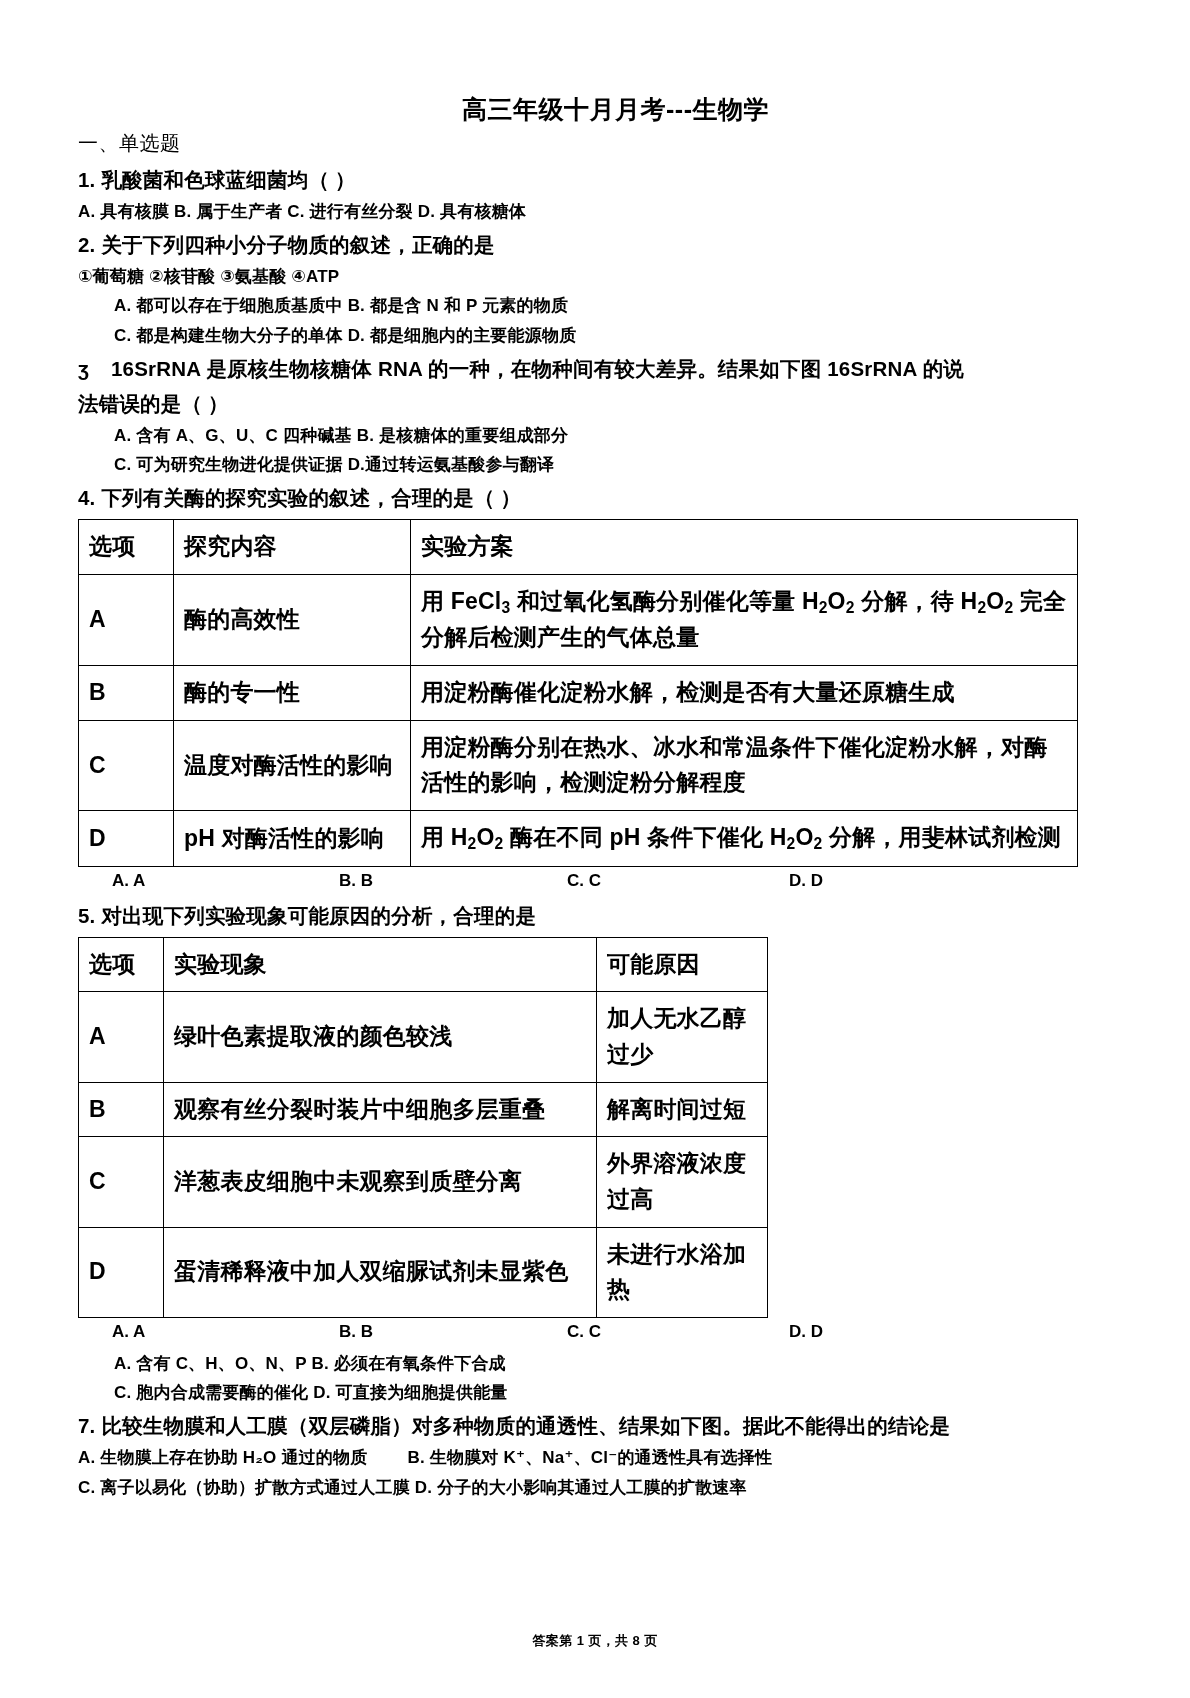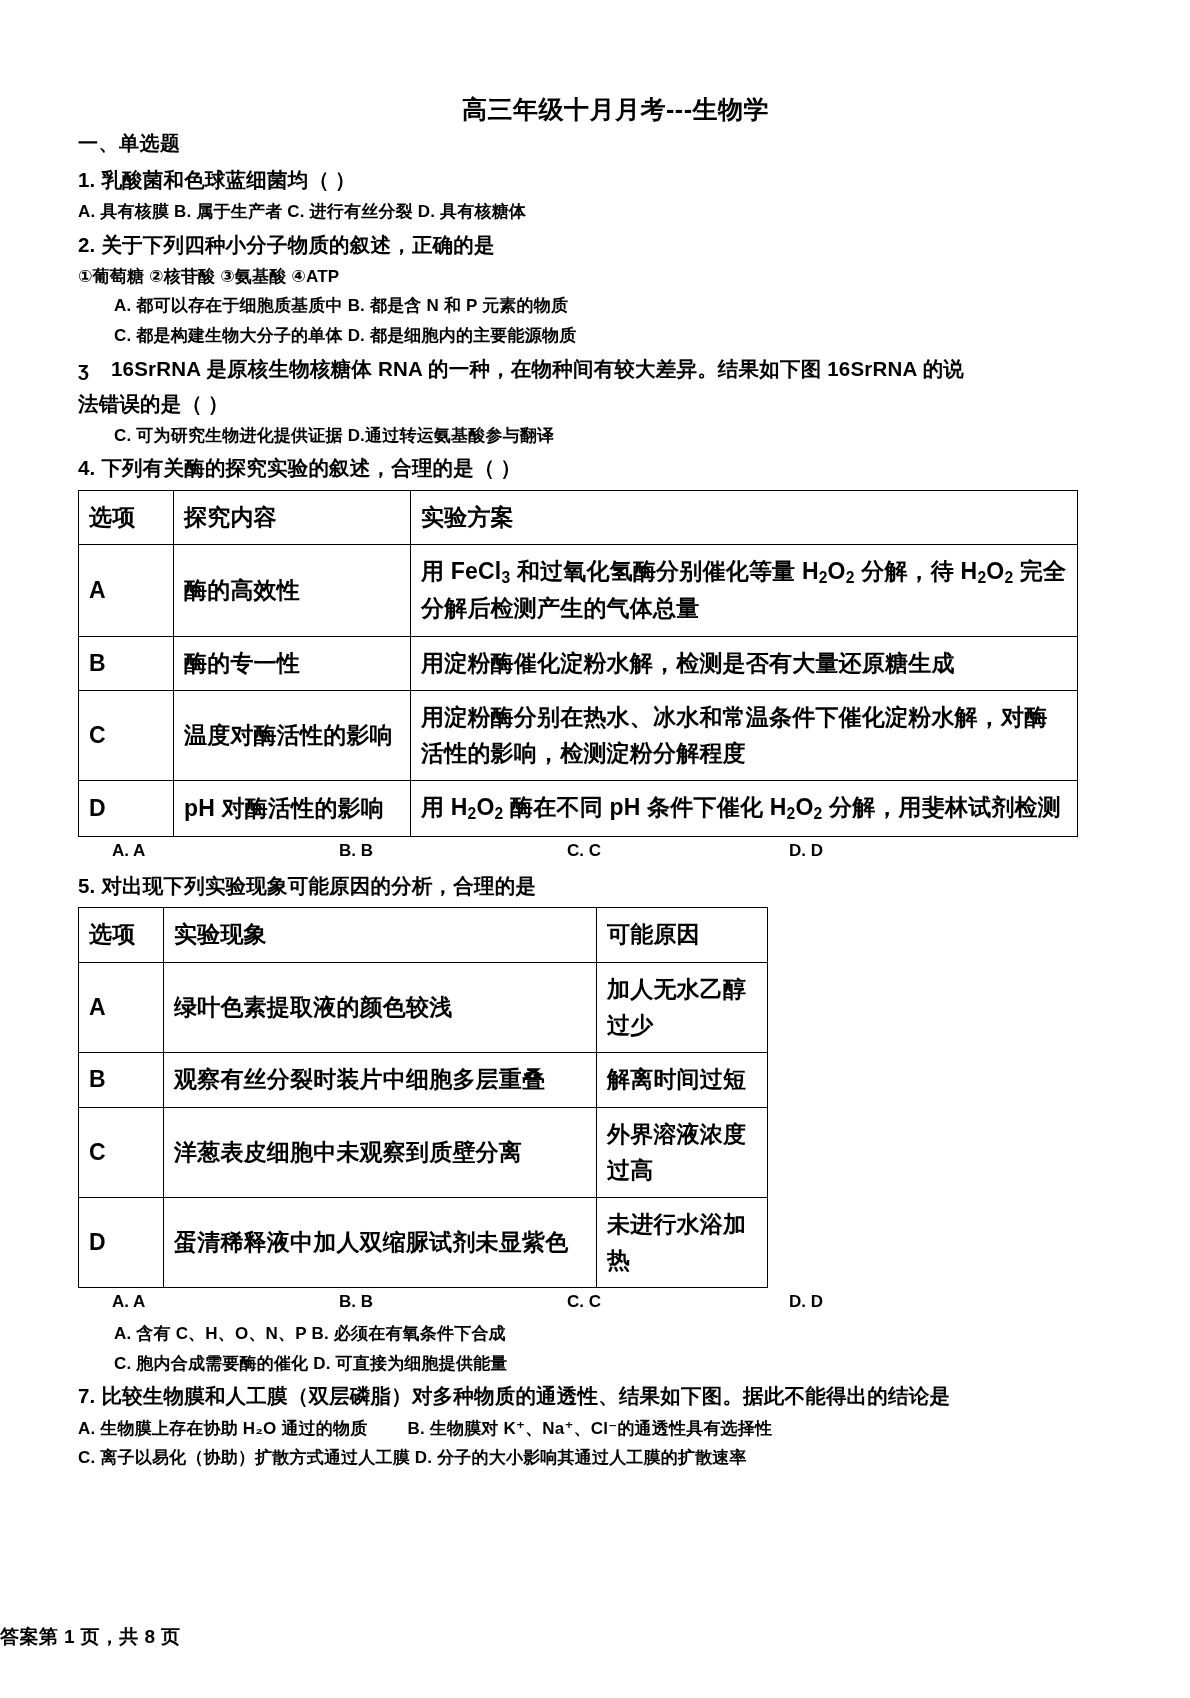--- a/index.html
+++ b/index.html
@@ -40,21 +40,21 @@
   }
   .doc-date {
     text-align: right;
     font-size: 21px;
     font-weight: bold;
     margin: 6px 70px 10px 0;
   }
 
   .section-head {
     font-size: 20px;
-    font-weight: bold;
+    font-weight: normal;
     margin: 4px 0 6px 0;
     letter-spacing: 0.5px;
   }
 
   .q {
     font-size: 20.5px;
     font-weight: bold;
     line-height: 1.62;
     margin: 0 0 2px 0;
     letter-spacing: 0.2px;
@@ -107,22 +107,22 @@
   table.t2 .c-opt { width: 64px; }
   table.t2 .c-phen { width: 412px; }
 
   sub { font-size: 0.68em; vertical-align: -0.28em; font-weight: bold; }
 
   .footer {
     position: absolute;
     left: 0;
     right: 0;
     bottom: 48px;
-    text-align: left;
-    font-size: 19px;
+    text-align: center;
+    font-size: 13px;
     font-weight: bold;
     letter-spacing: 0.4px;
   }
 </style>
 </head>
 <body>
 
 <div class="page">
   <div class="content">
 
@@ -135,20 +135,21 @@
 
     <div class="q q-stem">2. 关于下列四种小分子物质的叙述，正确的是</div>
     <div class="opts">①葡萄糖      ②核苷酸      ③氨基酸      ④ATP</div>
     <div class="opts indent">A. 都可以存在于细胞质基质中 B. 都是含 N 和 P 元素的物质</div>
     <div class="opts indent">C. 都是构建生物大分子的单体 D. 都是细胞内的主要能源物质</div>
 
     <div class="q q-stem">
       <span>ʒ</span><span class="gap-small"></span><span>16SrRNA 是原核生物核糖体 RNA 的一种，在物种间有较大差异。结果如下图 16SrRNA 的说</span>
     </div>
     <div class="q">法错误的是（      ）</div>
+    <div class="opts indent">A. 含有 A、G、U、C 四种碱基      B. 是核糖体的重要组成部分</div>
     <div class="opts indent">C. 可为研究生物进化提供证据      D.通过转运氨基酸参与翻译</div>
 
     <div class="q q-stem">4. 下列有关酶的探究实验的叙述，合理的是（      ）</div>
 
     <table class="exam t1">
       <tbody>
           <tr>
         <td class="c-opt">选项</td>
         <td class="c-topic">探究内容</td>
         <td>实验方案</td>

